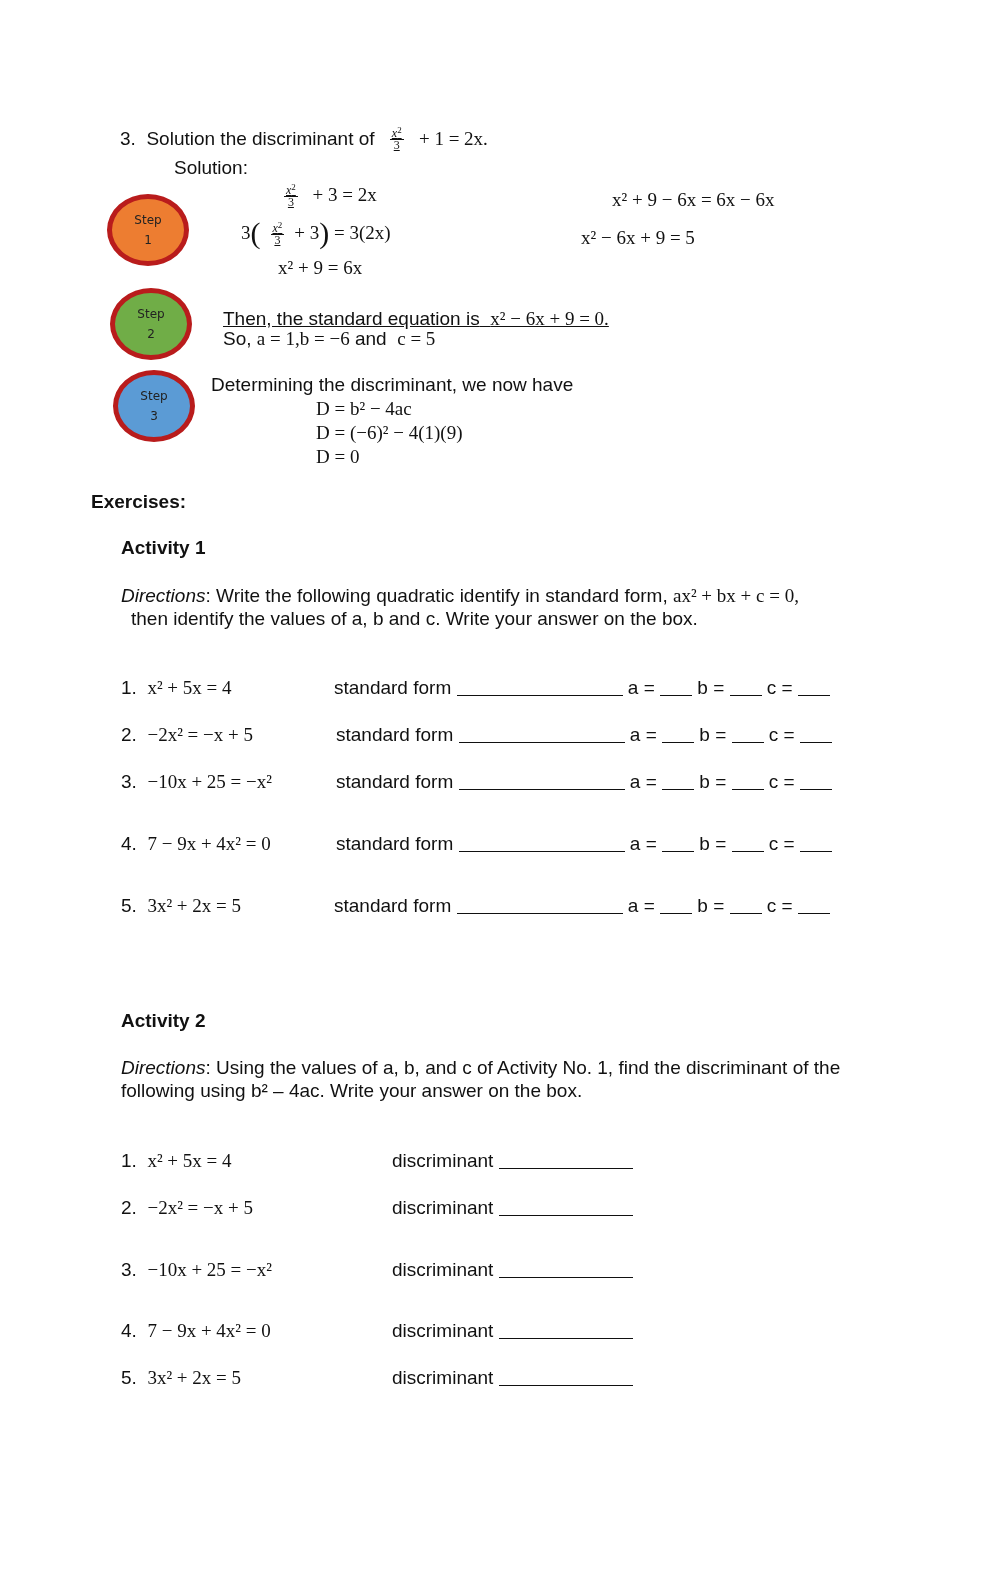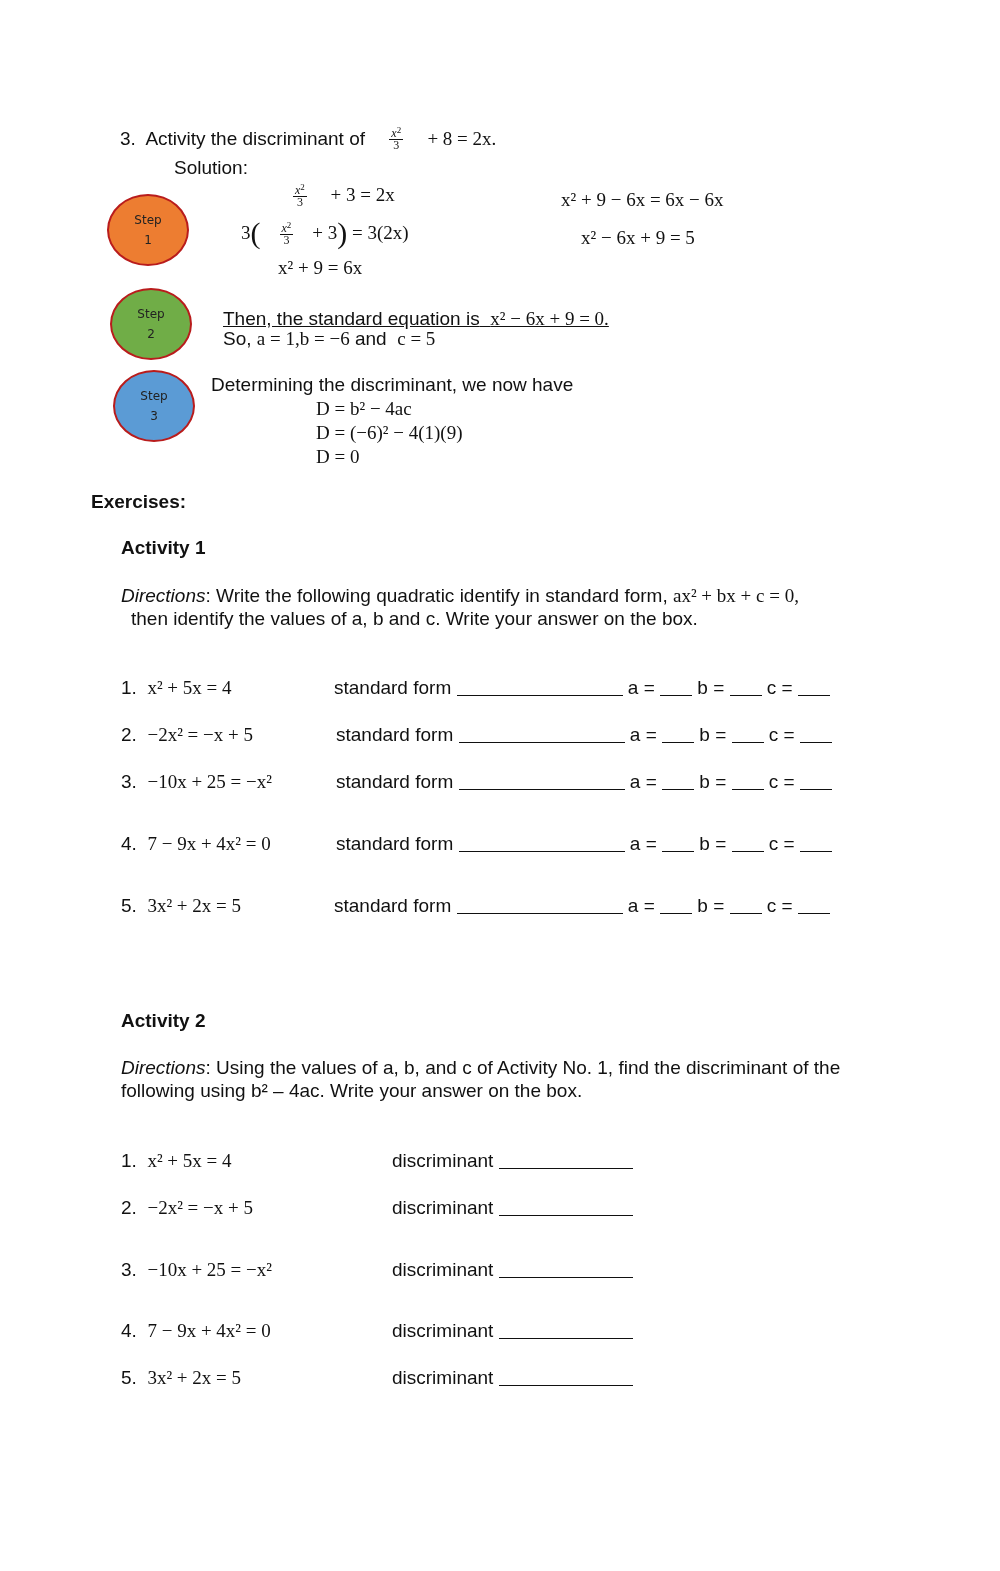--- a/index.html
+++ b/index.html
@@ -3,43 +3,43 @@
   <meta charset="utf-8">
   <style>
     html, body { margin: 0; padding: 0; background: #ffffff; }
     body { width: 1000px; height: 1571px; position: relative; overflow: hidden;
            font-family: "Liberation Sans", sans-serif; color: #111; }
     .abs { position: absolute; white-space: nowrap; }
     .txt { font-size: 19px; }
     .math { font-family: "Liberation Serif", serif; font-size: 19px; }
     .math i { font-style: italic; }
     sup { font-size: 12px; vertical-align: 7px; line-height: 0; }
-    .frac { display: inline-block; vertical-align: middle; text-align: center; font-size: 12px; line-height: 11px; margin: 0 19px; }
+    .frac { display: inline-block; vertical-align: middle; text-align: center; font-size: 12px; line-height: 11px; margin: 0 10px; text-decoration: underline; }
     .frac .num { display: block; border-bottom: 1px solid #111; padding: 0 2px; }
     .frac .den { display: block; }
     .frac sup { font-size: 9px; vertical-align: 4px; }
     .step { position: absolute; width: 82px; height: 72px; border-radius: 50%;
-            border: 2px solid #b91c1c; display: flex; flex-direction: column;
+            border: 5px solid #b91c1c; display: flex; flex-direction: column;
             align-items: center; justify-content: center;
             font-family: "DejaVu Sans", sans-serif; font-size: 12px; line-height: 20px; color: #222; box-sizing: border-box; }
     .bold { font-weight: bold; }
     .blank { display: inline-block; border-bottom: 1px solid #111; height: 16px; vertical-align: -2px; }
     .b-long { width: 166px; }
     .b-short { width: 32px; }
     .b-disc { width: 134px; }
     .paren { font-size: 30px; vertical-align: -4px; line-height: 0; }
   </style>
 </head>
 <body>
 
 <div class="abs txt" style="left:120px; top:128px;">
   <span>3.</span>&nbsp;
-  <span>Activity the discriminant of</span>
+  <span>Solution the discriminant of</span>
   <span class="frac math"><span class="num"><i>x</i><sup>2</sup></span><span class="den">3</span></span>
-  <span class="math">+ 8 = 2x.</span>
+  <span class="math">+ 1 = 2x.</span>
 </div>
 <div class="abs txt" style="left:174px; top:157px;">Solution:</div>
 
 <div class="step" style="left: 107px; top: 194px; background: rgb(237, 125, 49);">
   <span>Step</span>
   <span>1</span>
 </div>
 <div class="step" style="left: 110px; top: 288px; background: rgb(112, 173, 71);">
   <span>Step</span>
   <span>2</span>
@@ -51,21 +51,21 @@
 
 <div class="abs math" style="left:274px; top:184px;">
   <span class="frac"><span class="num"><i>x</i><sup>2</sup></span><span class="den">3</span></span>
   <span>+ 3 = 2x</span>
 </div>
 <div class="abs math" style="left:241px; top:222px;">
   <span>3</span><span class="paren">(</span><span class="frac"><span class="num"><i>x</i><sup>2</sup></span><span class="den">3</span></span><span>+ 3</span><span class="paren">)</span>
   <span>= 3(2x)</span>
 </div>
 <div class="abs math" style="left:278px; top:257px;">x² + 9 = 6x</div>
-<div class="abs math" style="left:561px; top:189px;text-align:center;">x² + 9 − 6x = 6x − 6x</div>
+<div class="abs math" style="left:612px; top:189px;text-align:center;">x² + 9 − 6x = 6x − 6x</div>
 <div class="abs math" style="left:581px; top:227px;">x² − 6x + 9 = 5</div>
 
 <div class="abs txt" style="left:223px; top:308px;text-decoration:underline;">
   <span>Then, the standard equation is</span>&nbsp;
   <span class="math">x² − 6x + 9 = 0.</span>
 </div>
 <div class="abs txt" style="left:223px; top:328px;">
   <span>So,</span>
   <span class="math">a = 1,b = −6</span>
   <span>and</span>&nbsp;

